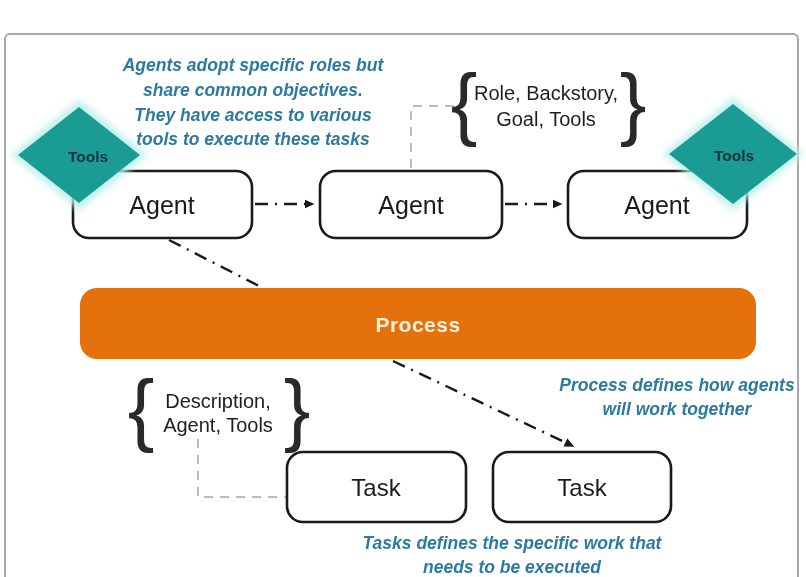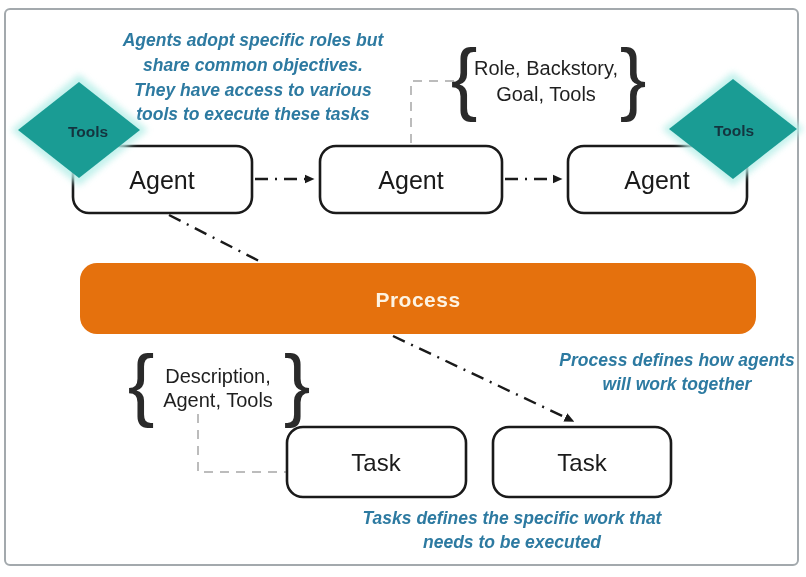--- a/index.html
+++ b/index.html
@@ -1,16 +1,16 @@
 <!DOCTYPE html>
 <html style="--ink: #1a1a1a; --teal: #1a9c94; --teal_glow: #b9efe9; --orange: #e5710d; --cream: #fdf3e2; --blue: #2d7aa1; --gray_dash: #bcbcbc; --frame: #a3a9ad; --label_dark: #14343f;"><head>
 <meta charset="utf-8">
 <style>
   html,body{margin:0;padding:0;background:#ffffff;width:806px;height:577px;overflow:hidden;}
-  .stage{position:relative;width:806px;height:406px;font-family:"Liberation Sans",sans-serif;}
+  .stage{position:relative;width:806px;height:406px;font-family:"Liberation Sans",sans-serif;margin-top:25px;}
   svg{display:block;}
   .frame{fill:#ffffff;stroke:var(--frame);stroke-width:2;}
   .node-box{fill:#ffffff;stroke:var(--ink);stroke-width:2.6;}
   .node-label{fill:var(--ink);font-size:25px;font-family:"Liberation Sans",sans-serif;}
   .task-label{fill:var(--ink);font-size:24px;font-family:"Liberation Sans",sans-serif;}
   .diamond{fill:var(--teal);}
   .diamond-glow{fill:var(--teal_glow);opacity:.85;}
   .tools-label{fill:var(--label_dark);font-size:15.5px;font-weight:bold;font-family:"Liberation Sans",sans-serif;}
   .process-bar{fill:var(--orange);}
   .process-label{fill:var(--cream);font-size:21px;font-weight:bold;letter-spacing:.5px;font-family:"Liberation Sans",sans-serif;}

